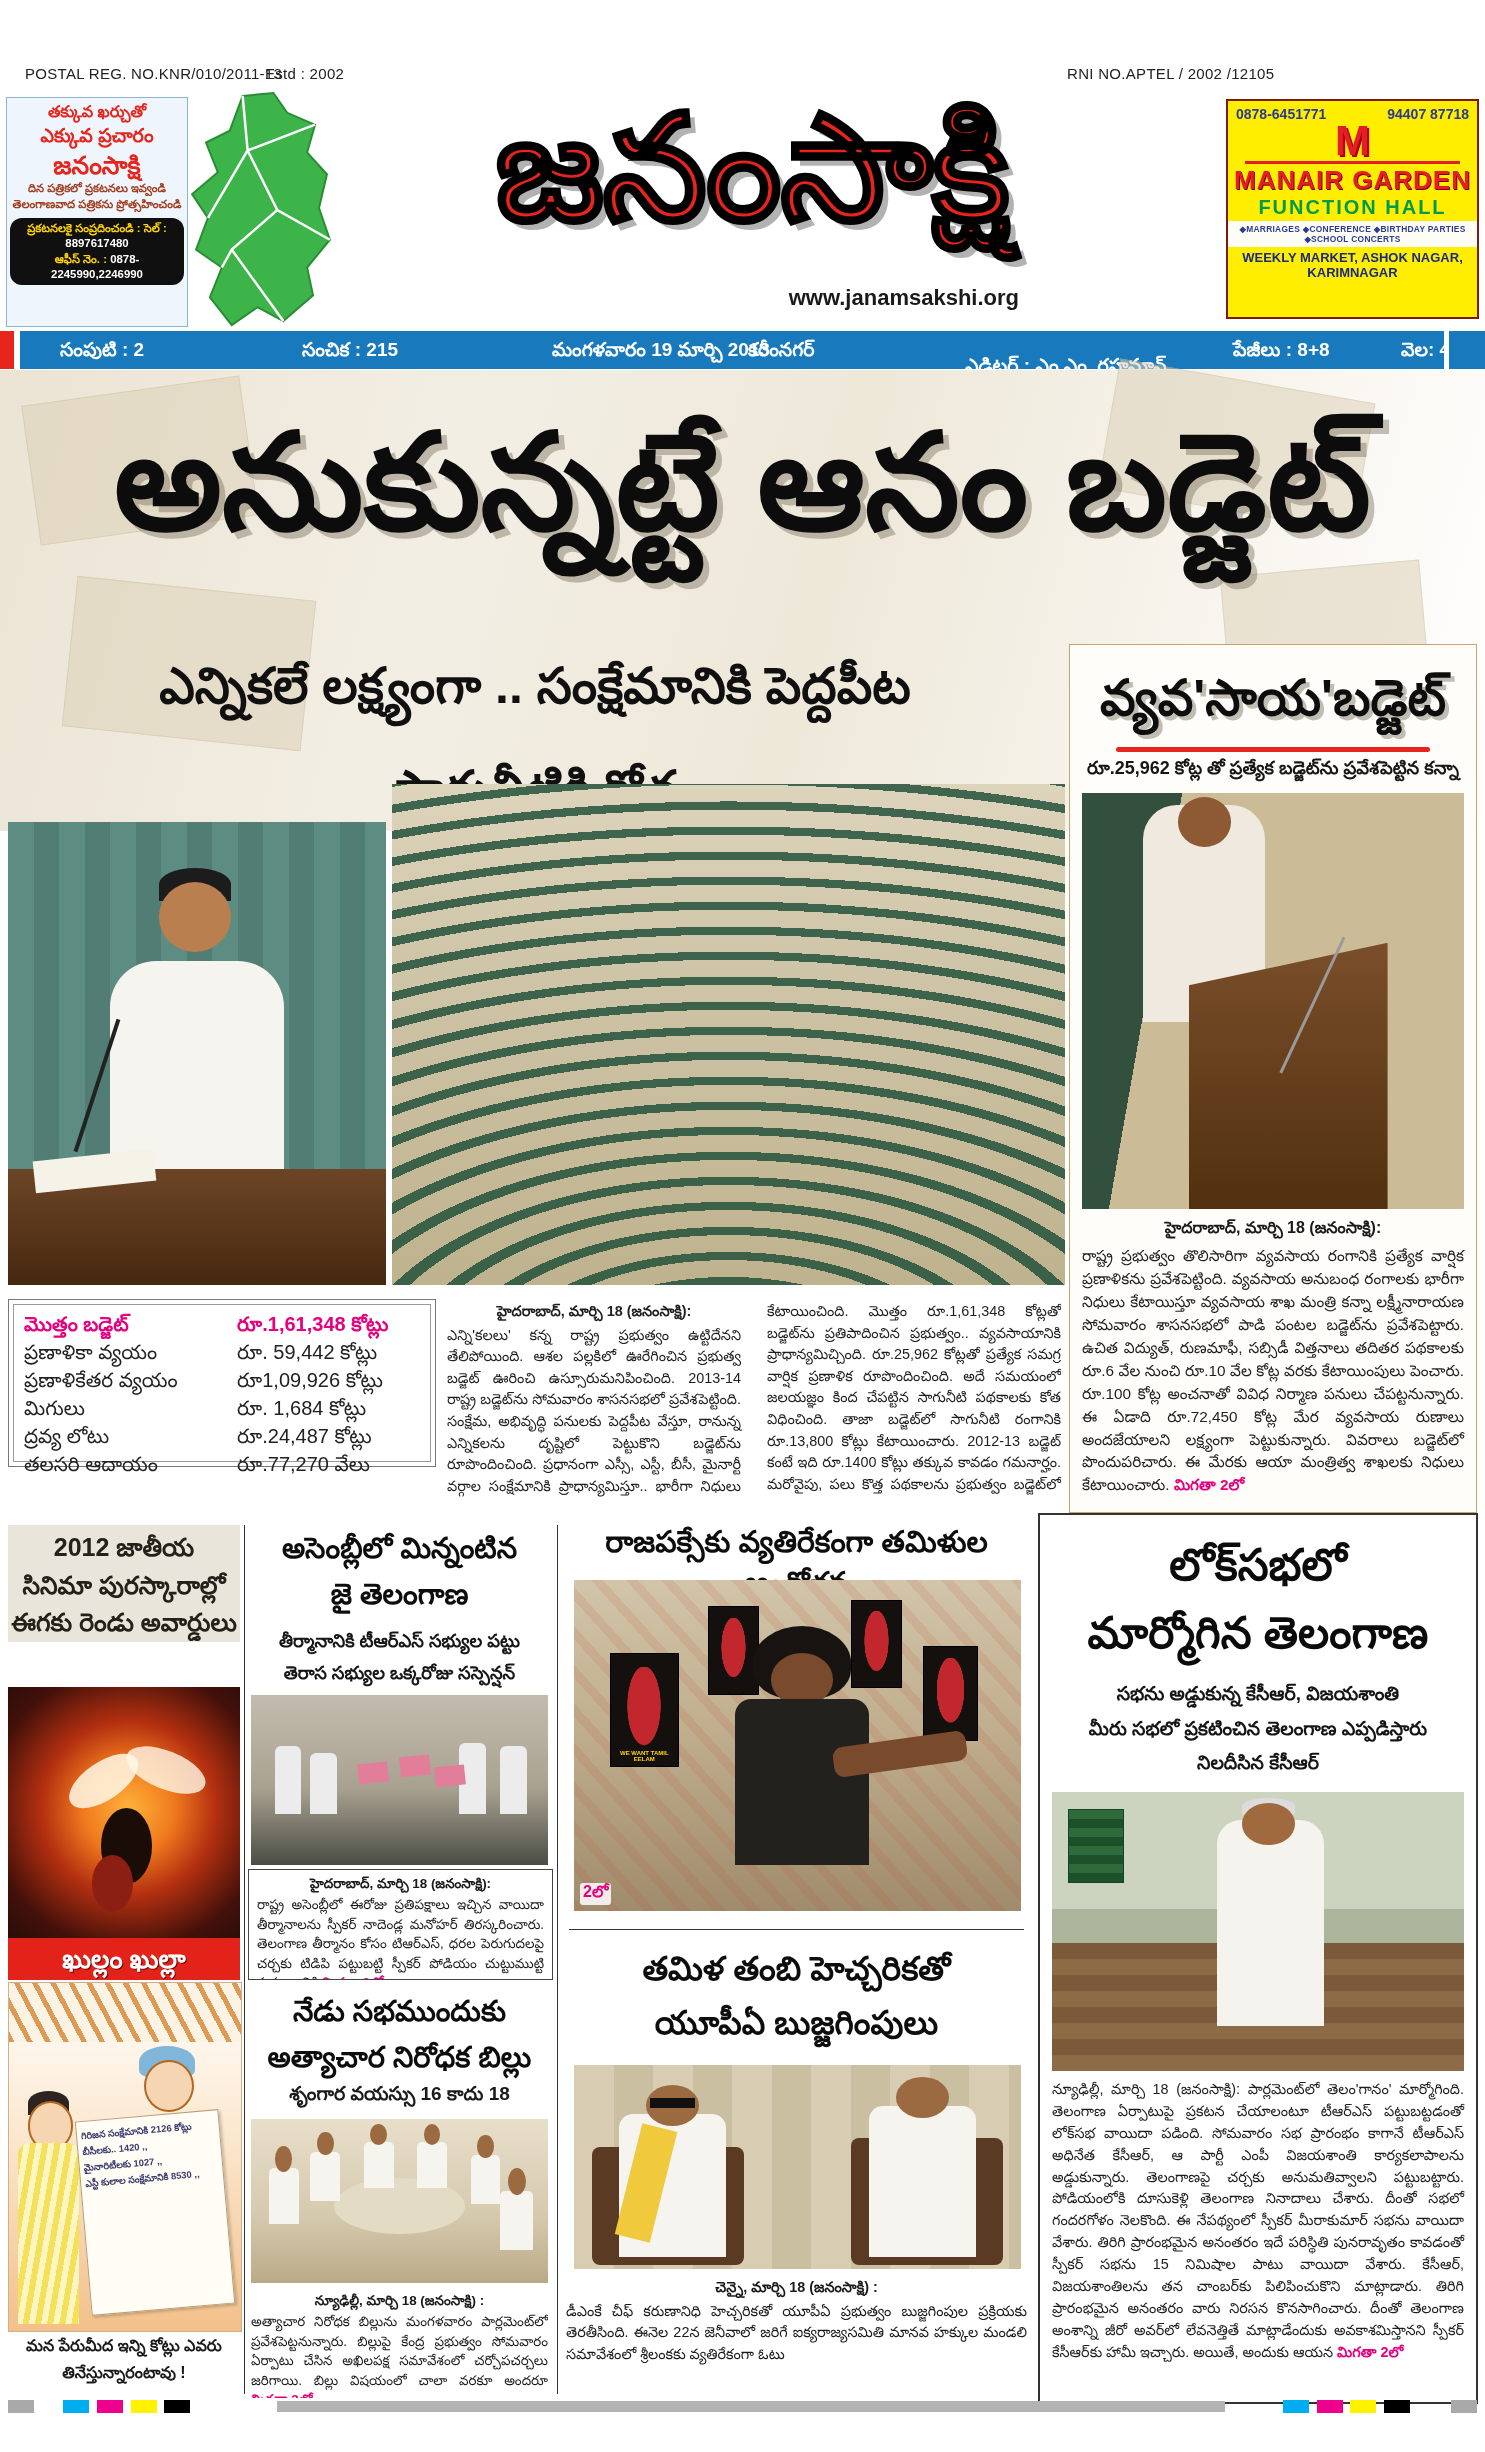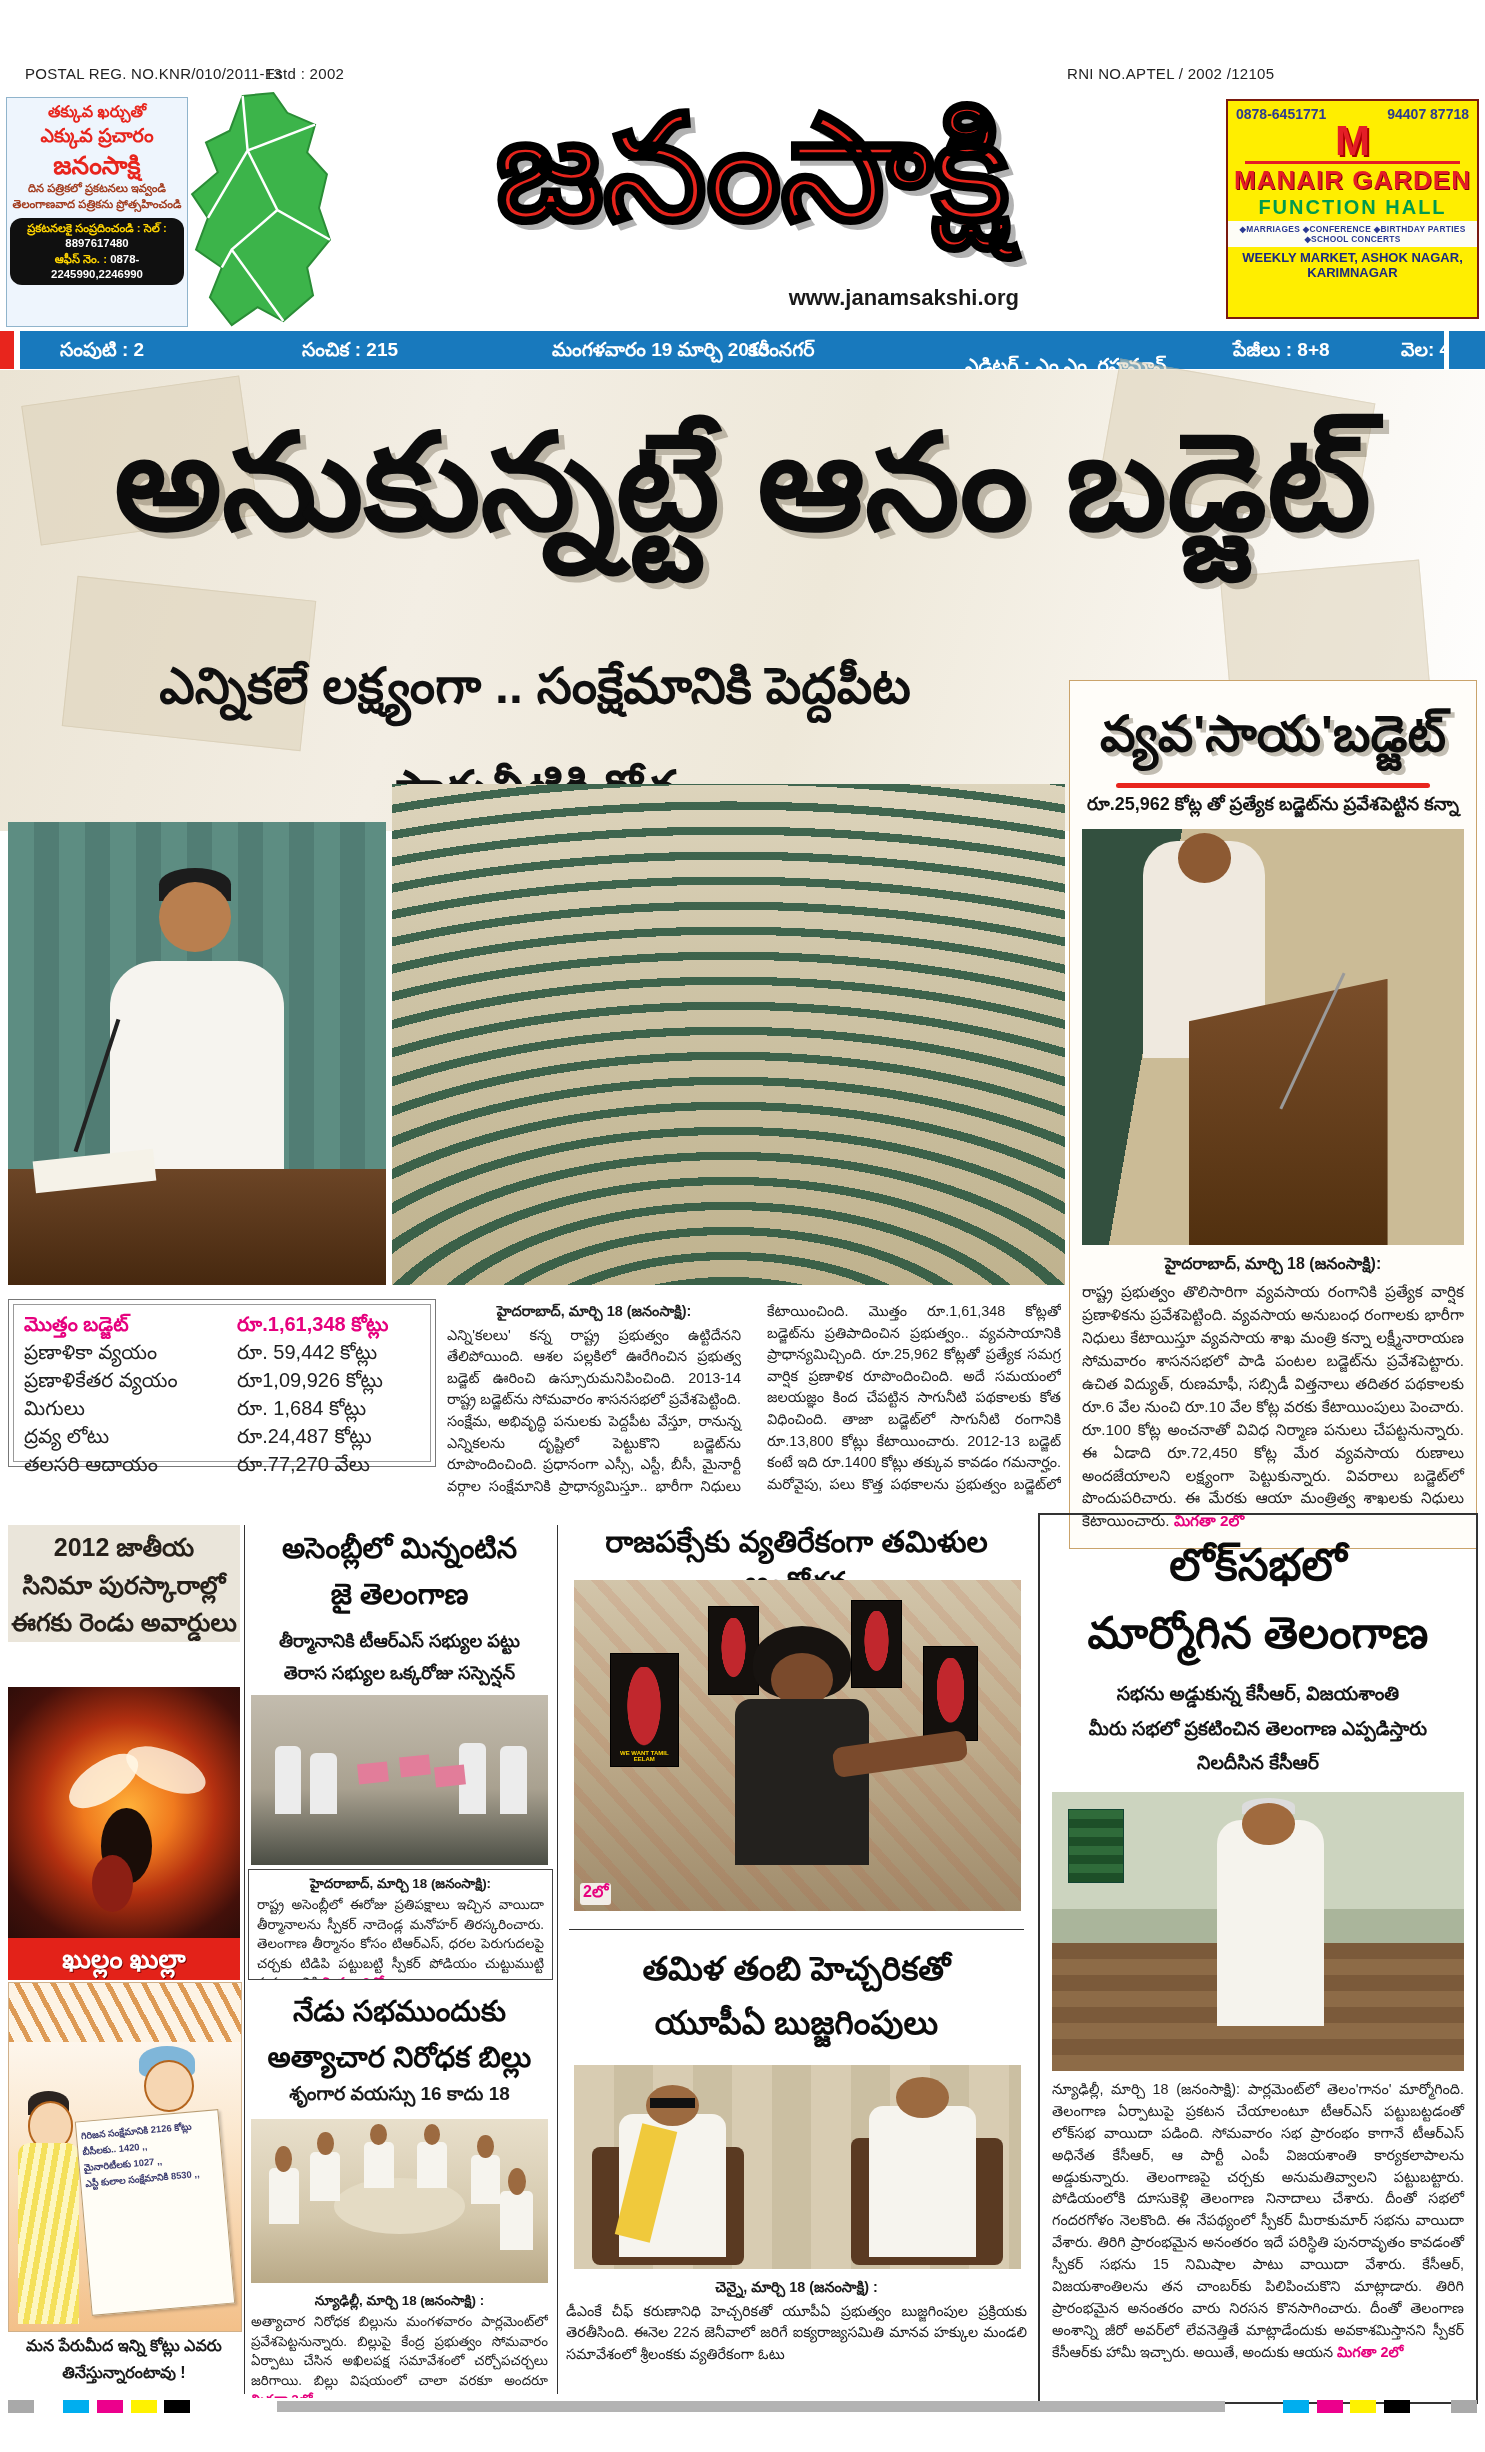--- a/index.html
+++ b/index.html
@@ -65,21 +65,21 @@
   .budget-box{left:8px;top:1299px;width:428px;height:168px;border:1px solid #777;box-sizing:border-box;padding:4px;}
   .budget-inner{border:1px solid #999;height:100%;box-sizing:border-box;padding:8px 10px;display:flex;flex-direction:column;justify-content:space-between;}
   .budget-row{display:flex;font-size:20px;color:#222;}
   .budget-row .lab{width:213px;}
   .budget-row .val{flex:1;}
   .budget-row.hl .lab,.budget-row.hl .val{color:#e6007e;font-weight:bold;}
   
   .lead-article{left:447px;top:1301px;width:614px;height:212px;column-count:2;column-gap:26px;font-size:14.4px;line-height:1.5;text-align:justify;color:#1e1e1e;overflow:hidden;}
   .dateline{display:block;text-align:center;font-weight:bold;margin-bottom:2px;}
   
-  .agri-box{left:1069px;top:644px;width:408px;height:869px;border:1px solid #caa36b;background:#fffdf9;box-sizing:border-box;padding:10px 12px;overflow:hidden;margin-top:36px;}
+  .agri-box{left:1069px;top:644px;width:408px;height:869px;border:1px solid #caa36b;background:#fffdf9;box-sizing:border-box;padding:10px 12px;overflow:hidden;}
   .agri-headline{text-align:center;font-size:50px;font-weight:900;color:#0d0d0d;margin-top:14px;text-shadow:4px 4px 0 rgba(120,110,90,.45);}
   .agri-rule{width:82%;height:5px;background:#e8251d;margin:8px auto 6px auto;border-radius:3px;}
   .agri-sub{text-align:center;font-size:18px;font-weight:bold;color:#161616;}
   .agri-dateline{text-align:center;font-weight:bold;font-size:16px;margin-top:10px;}
   .agri-body{font-size:15.3px;line-height:1.5;text-align:justify;margin-top:4px;color:#1e1e1e;}
   
   .vrule{position:absolute;width:1px;background:#333;}
   .hrule{position:absolute;height:1px;background:#333;}
   .eega-head{left:8px;top:1525px;width:232px;height:117px;background:#eae5da;text-align:center;font-size:25px;font-weight:900;color:#26201a;line-height:1.5;padding-top:4px;box-sizing:border-box;}
   .ph-eega{left:8px;top:1645px;width:232px;height:289px;background:radial-gradient(circle at 52% 42%,#ffb23a 0%,#f07a1e 22%,#b43010 42%,#43100a 68%,#160a08 100%);margin-top:42px;}

